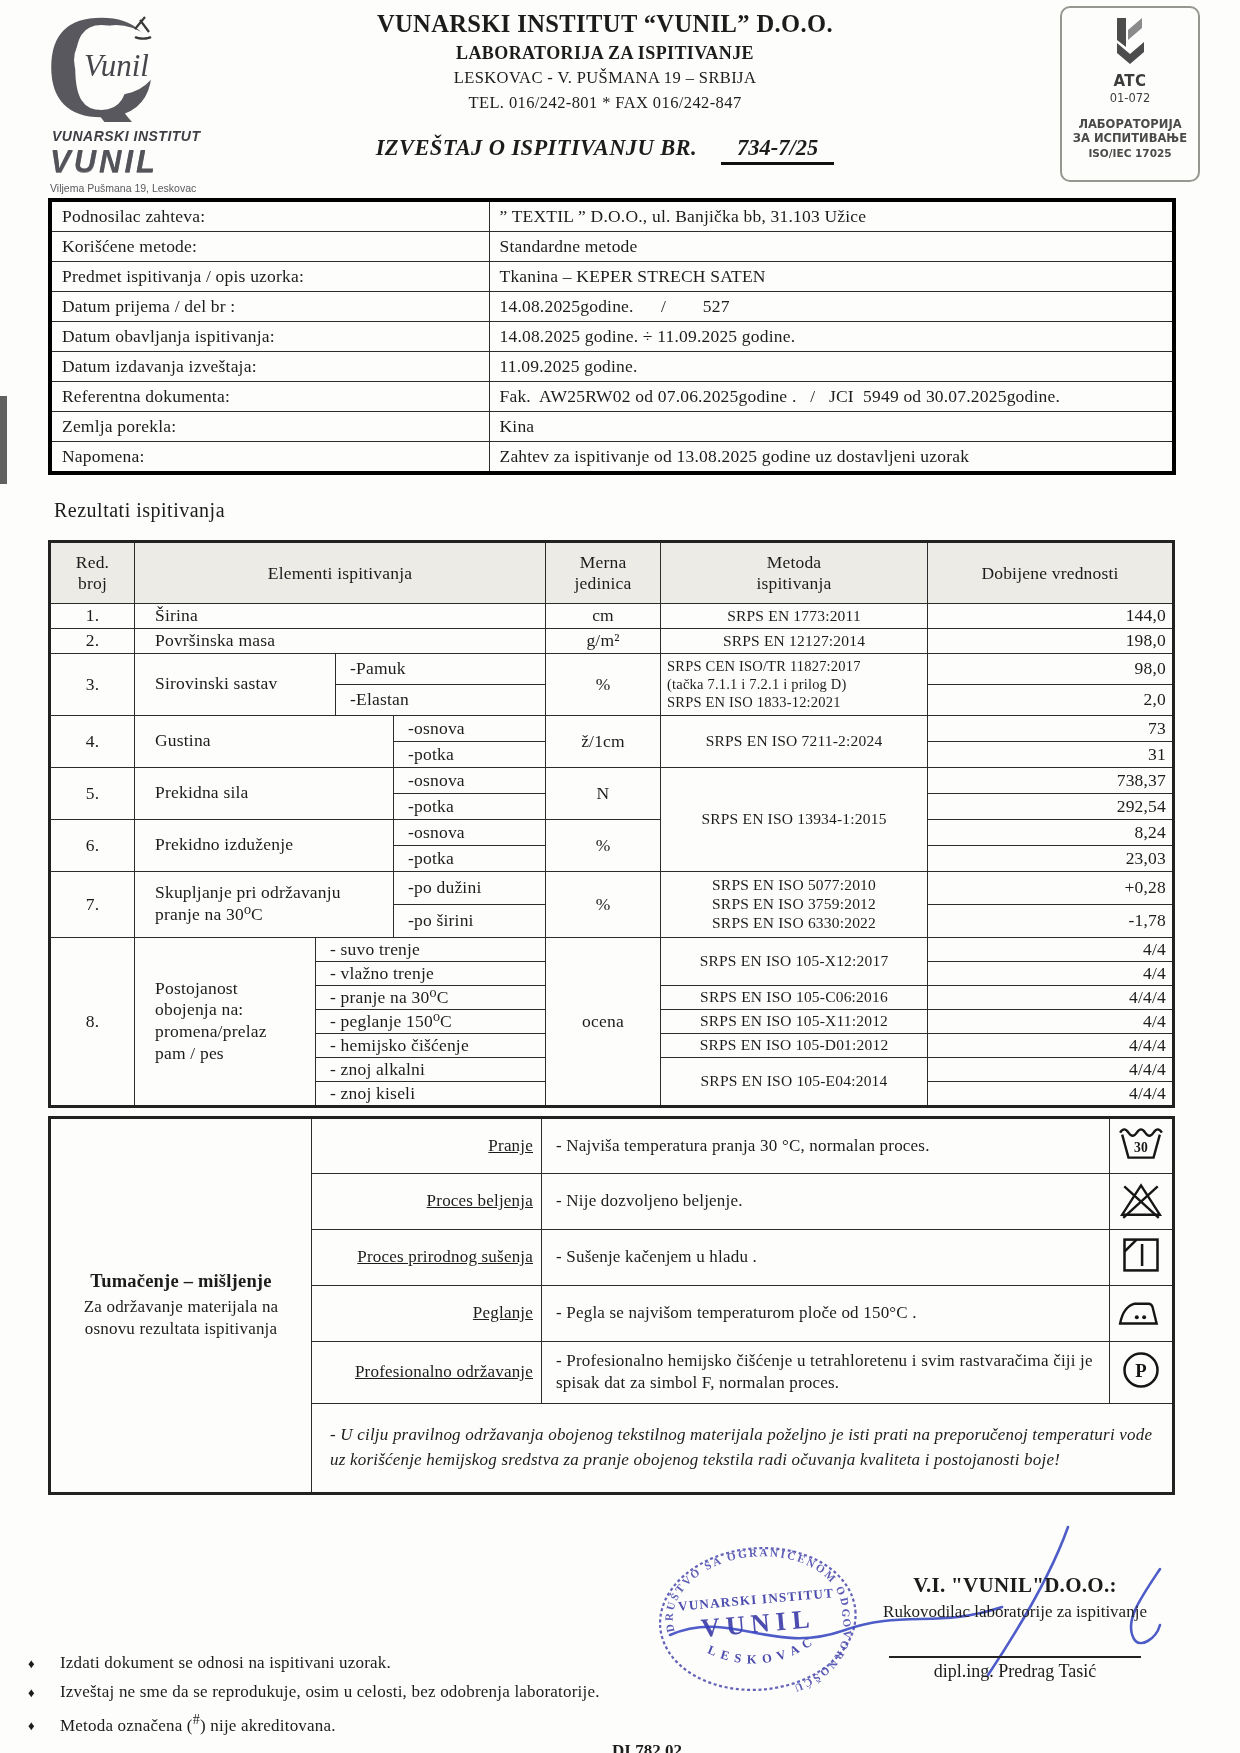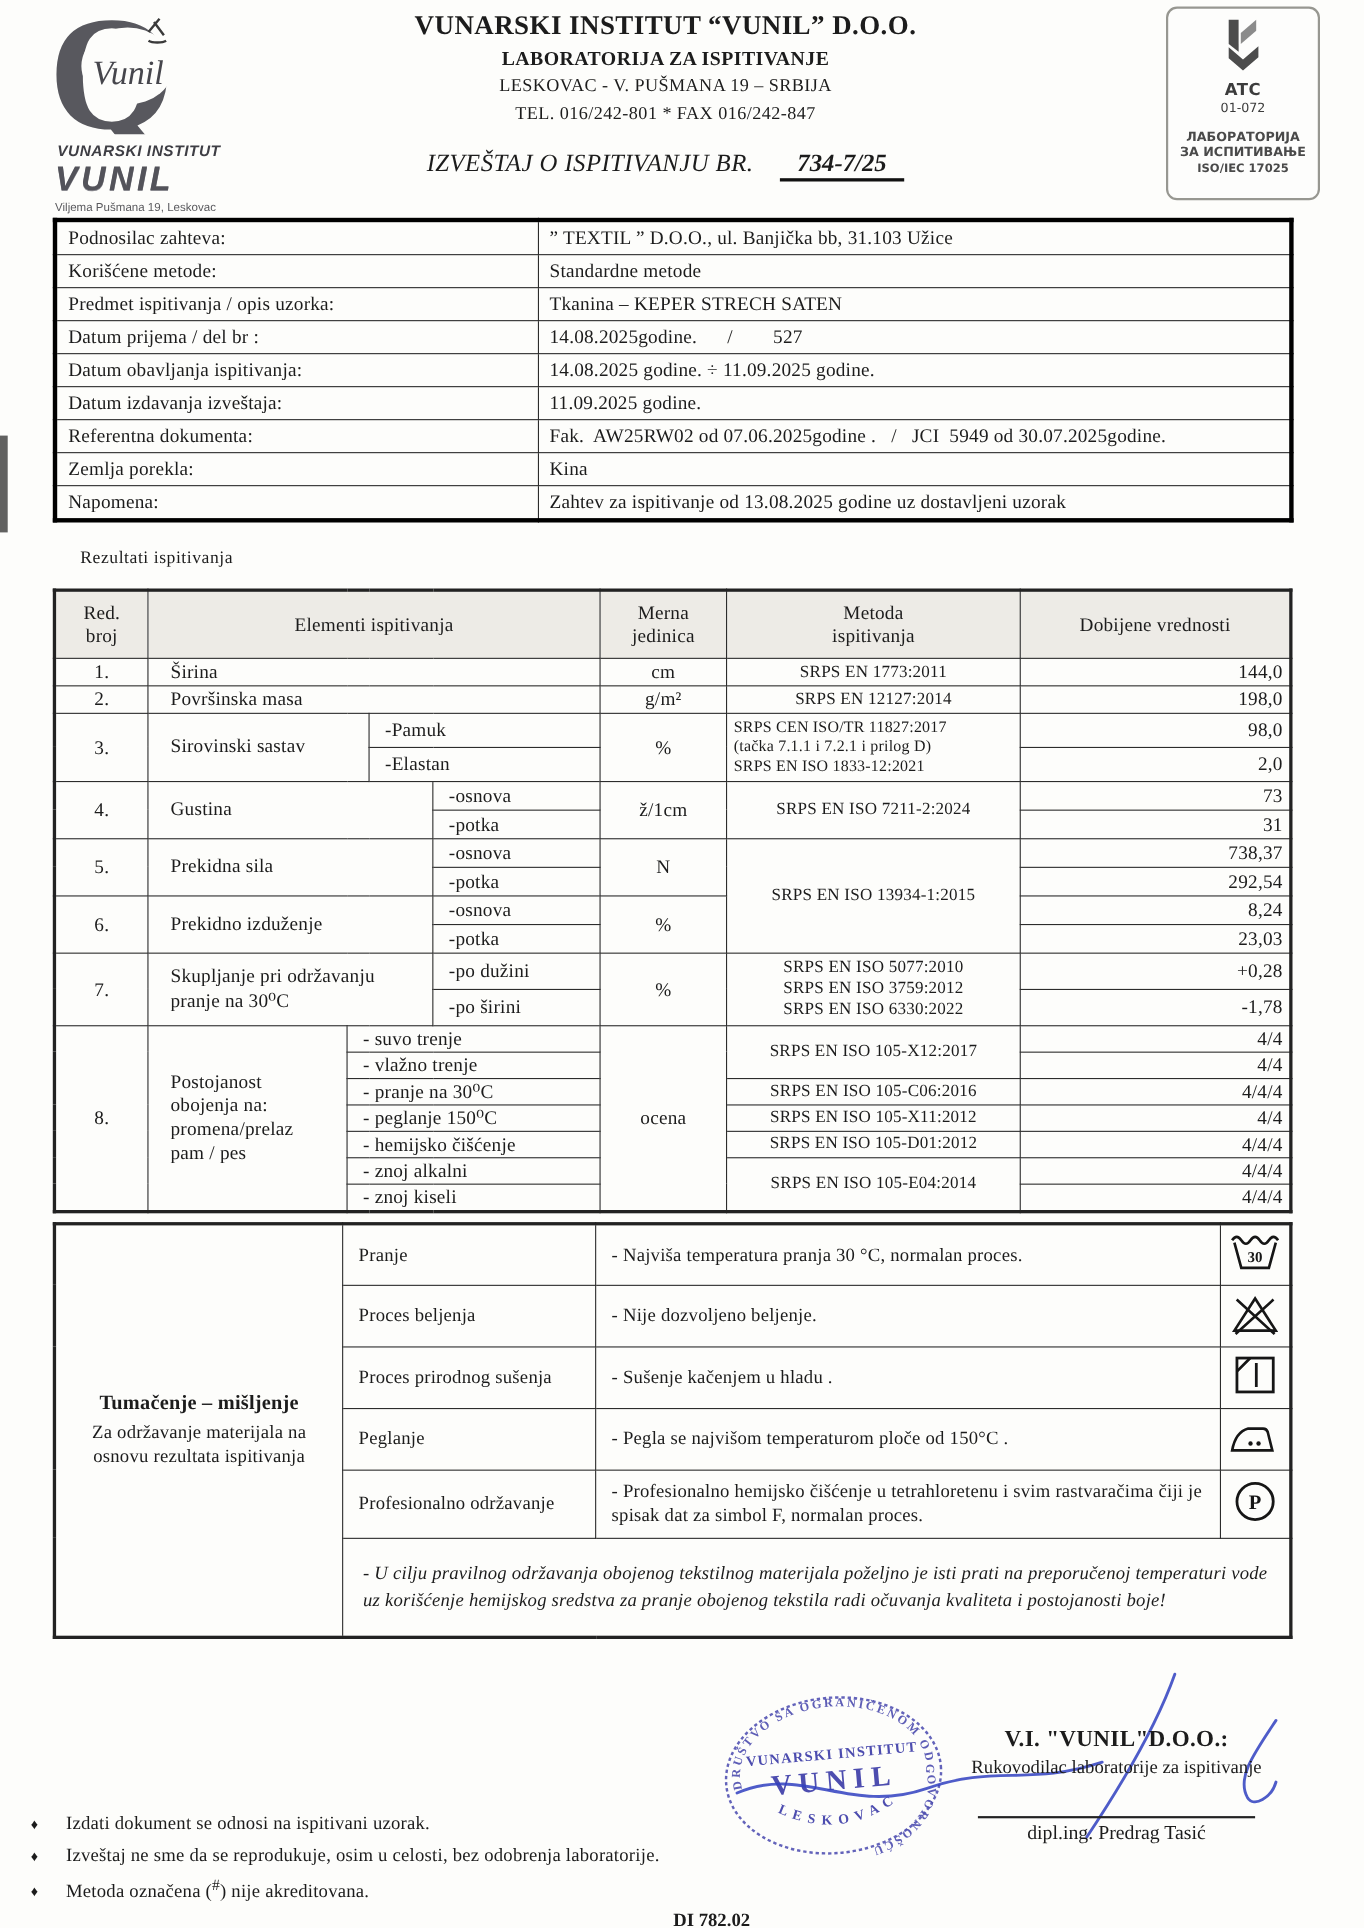--- a/index.html
+++ b/index.html
@@ -21,63 +21,63 @@
   .logo-brand{font-family:"Liberation Sans",sans-serif;font-style:italic;font-weight:900;
     font-size:31px;letter-spacing:3px;color:#53535a;margin:0 0 0 8px;
     text-shadow:0 1px 0 #8a8a90;}
   .logo-address{font-family:"Liberation Sans",sans-serif;font-size:10.5px;color:#5a5a5e;margin:2px 0 0 8px;}
   .head-center{position:absolute;left:252px;top:10px;width:706px;text-align:center;}
   .org-name{font-size:24.5px;font-weight:bold;letter-spacing:.4px;}
   .lab-name{font-size:18px;font-weight:bold;margin-top:5px;letter-spacing:.4px;}
   .addr-line{font-size:16.5px;margin-top:4px;letter-spacing:.4px;}
   .tel-line{font-size:16.5px;margin-top:5px;letter-spacing:.4px;}
   .report-line{margin-top:22px;white-space:nowrap;}
-  .report-title{font-size:22.5px;font-weight:normal;font-style:italic;letter-spacing:.4px;}
+  .report-title{font-size:22.5px;font-weight:bold;font-style:italic;letter-spacing:.4px;}
   .report-no{font-size:22.5px;font-weight:bold;font-style:italic;margin-left:20px;
     border-bottom:3.5px solid #111;padding:0 16px 2px 16px;}
   .badge{position:absolute;left:1060px;top:6px;width:136px;height:172px;
     border:2px solid #979791;border-radius:10px;background:#fdfdfc;text-align:center;
     font-family:"DejaVu Sans","Liberation Sans",sans-serif;color:#3c3c3c;}
   .badge-acronym{font-size:15px;font-weight:bold;margin-top:2px;letter-spacing:.5px;}
   .badge-number{font-size:11.5px;margin-top:1px;}
   .badge-line{font-size:11.5px;font-weight:bold;color:#4a4a4a;line-height:1.25;}
   .badge-lines{margin-top:12px;}
   .badge-iso{font-size:10.5px;font-weight:bold;color:#4a4a4a;margin-top:1px;}
 
   
   table{border-collapse:collapse;table-layout:fixed;}
   td,th{border:1.5px solid #2c2c2c;vertical-align:middle;overflow:hidden;}
 
   
   .info-table{margin:4px 0 0 48px;width:1124px;border:4px solid #000000;}
   .info-table td{font-size:17.5px;padding:2px 10px;height:25px;letter-spacing:.2px;}
 
   
-  .section-title{font-size:16px;margin:24px 0 18px 73px;letter-spacing:.5px;}
+  .section-title{font-size:20px;margin:24px 0 18px 54px;letter-spacing:.5px;}
   .results-table{margin-left:48px;width:1124px;border:3px solid #222;}
   .results-table th{background:#edebe6;font-weight:normal;font-size:17.5px;height:56px;
     padding:2px 4px;line-height:1.2;letter-spacing:.2px;}
   .results-table td{font-size:17.5px;padding:1px 6px;letter-spacing:.2px;}
   .cell-num{text-align:center;}
   .cell-name{text-align:left;padding-left:20px !important;line-height:1.25;}
   .cell-sub{text-align:left;padding-left:14px !important;}
   .cell-unit{text-align:center;}
   .cell-method{text-align:center;font-size:15.5px !important;line-height:1.2;}
   .cell-method-sm{font-size:14.5px !important;line-height:1.25;}
   .cell-val{text-align:right;}
   tr.rh12{height:24px;} tr.rh3{height:31px;} tr.rh46{height:26px;}
   tr.rh7{height:33px;} tr.rh8{height:24px;}
 
   
   .care-table{margin:8px 0 0 48px;width:1124px;border:3px solid #222;}
   .care-table td{font-size:17px;padding:2px 8px;letter-spacing:.2px;}
   .care-label{text-align:center;vertical-align:middle;}
   .care-label-title{font-size:18.5px;font-weight:bold;}
   .care-label-sub{font-size:17px;margin-top:4px;line-height:1.3;}
-  .care-item{text-align:left;padding-left:14px !important;}
+  .care-item{text-align:right;padding-left:14px !important;text-decoration:underline;}
   .care-desc{text-align:left;padding-left:14px !important;line-height:1.3;}
   .care-icon-cell{text-align:center;padding:2px !important;}
   tr.ch{height:56px;}
   tr.ch5{height:62px;}
   .care-note{font-style:italic;font-size:16.5px;line-height:1.45;padding:8px 18px !important;height:72px;}
 
   
   .footer-area{position:relative;width:1240px;height:352px;margin-top:0;}
   .stamp{position:absolute;left:652px;top:40px;transform:rotate(-5deg);}
   .sig-block{position:absolute;left:862px;top:78px;width:306px;text-align:center;}

